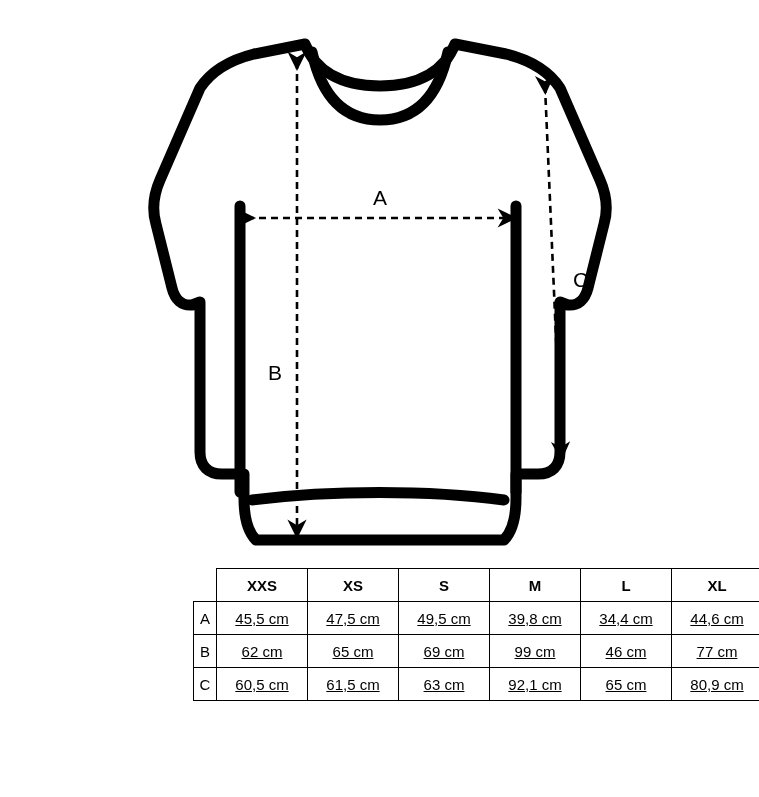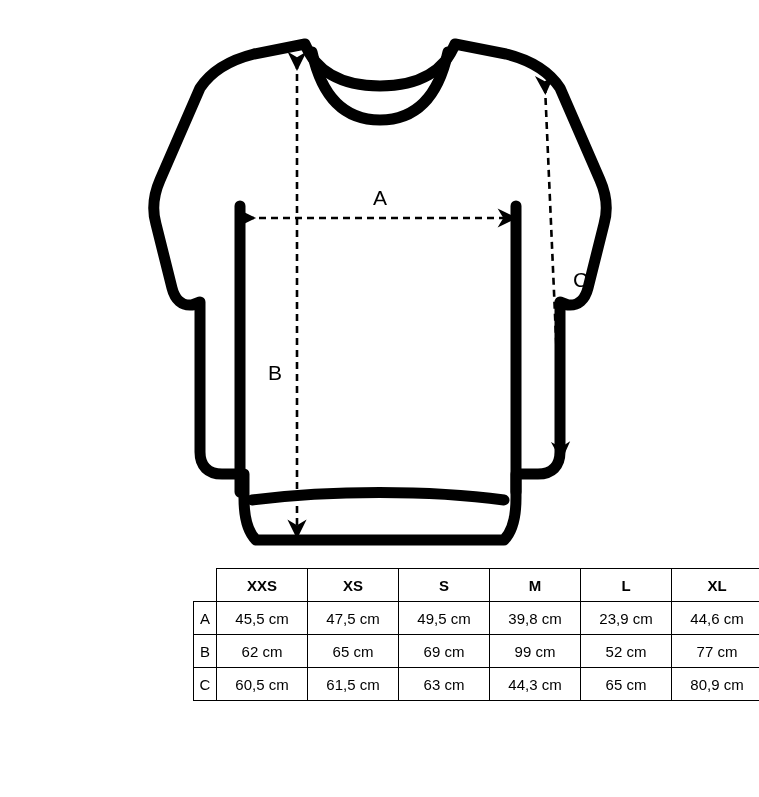--- a/index.html
+++ b/index.html
@@ -61,20 +61,21 @@
     width: 22px;
     font-size: 15px;
   }
   table.size-table th.colhead {
     width: 90px;
     font-weight: bold;
     font-size: 15px;
   }
   table.size-table td.val {
     width: 90px;
+    text-decoration: underline;
   }
 </style>
 </head>
 <body>
 
 <div id="diagram-wrap">
   <svg id="diagram-svg" width="759" height="560" viewBox="0 0 759 560" xmlns="http://www.w3.org/2000/svg">
 
     <g>
       <path d="M 305 44
@@ -150,36 +151,36 @@
         <th class="colhead">XL</th>
       </tr>
     </thead>
     <tbody>
       <tr>
         <td class="rowhead">A</td>
         <td class="val">45,5 cm</td>
         <td class="val">47,5 cm</td>
         <td class="val">49,5 cm</td>
         <td class="val">39,8 cm</td>
-        <td class="val">23,9 cm</td>
+        <td class="val">34,4 cm</td>
         <td class="val">44,6 cm</td>
       </tr>
       <tr>
         <td class="rowhead">B</td>
         <td class="val">62 cm</td>
         <td class="val">65 cm</td>
         <td class="val">69 cm</td>
         <td class="val">99 cm</td>
-        <td class="val">52 cm</td>
+        <td class="val">46 cm</td>
         <td class="val">77 cm</td>
       </tr>
       <tr>
         <td class="rowhead">C</td>
         <td class="val">60,5 cm</td>
         <td class="val">61,5 cm</td>
         <td class="val">63 cm</td>
-        <td class="val">44,3 cm</td>
+        <td class="val">92,1 cm</td>
         <td class="val">65 cm</td>
         <td class="val">80,9 cm</td>
       </tr>
     </tbody>
   </table>
 </div>
 
 </body></html>

